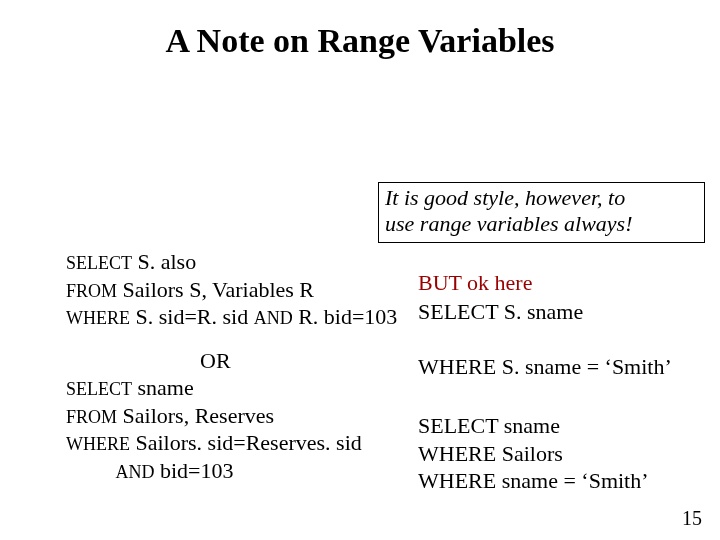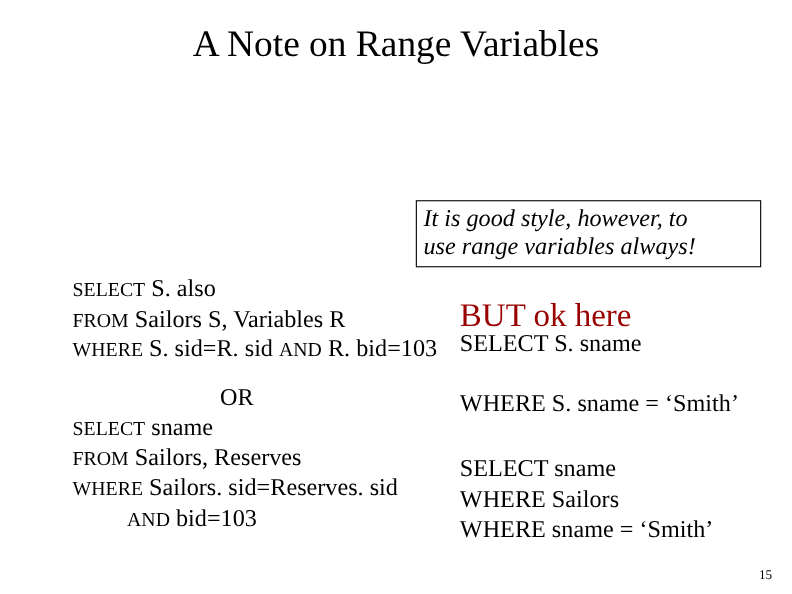--- a/index.html
+++ b/index.html
@@ -17,37 +17,37 @@
     height: 540px;
     box-sizing: border-box;
   }
   .title {
     position: absolute;
     top: 22px;
     left: 0;
     width: 720px;
     text-align: center;
     font-size: 34px;
-    font-weight: normal;
+    font-weight: bold;
   }
   .bullet {
     position: absolute;
     top: 98px;
     left: 98px;
     width: 560px;
     font-size: 24px;
     line-height: 1.25;
   }
   .callout {
     position: absolute;
     top: 182px;
     left: 378px;
     width: 300px;
     border: 1.5px solid #000;
-    padding: 2px 6px 4px 6px;
+    padding: 2px 19px 4px 6px;
     font-size: 22px;
     font-style: italic;
     line-height: 1.2;
   }
   .q1 {
     position: absolute;
     top: 248px;
     left: 66px;
     font-size: 22px;
     line-height: 1.25;
@@ -63,42 +63,42 @@
     position: absolute;
     top: 374px;
     left: 66px;
     font-size: 22px;
     line-height: 1.25;
   }
   .q3head {
     position: absolute;
     top: 270px;
     left: 418px;
-    font-size: 30px;
+    font-size: 22px;
     color: #990000;
   }
   .q3 {
     position: absolute;
     top: 298px;
     left: 418px;
     font-size: 22px;
     line-height: 1.25;
   }
   .q4 {
     position: absolute;
     top: 412px;
     left: 418px;
     font-size: 22px;
     line-height: 1.25;
   }
   .pagenum {
     position: absolute;
     bottom: 10px;
     right: 18px;
-    font-size: 12px;
+    font-size: 20px;
   }
 </style>
 </head>
 <body>
 
 <div class="slide">
 
   <div class="title">A Note on Range Variables</div>
 
 

